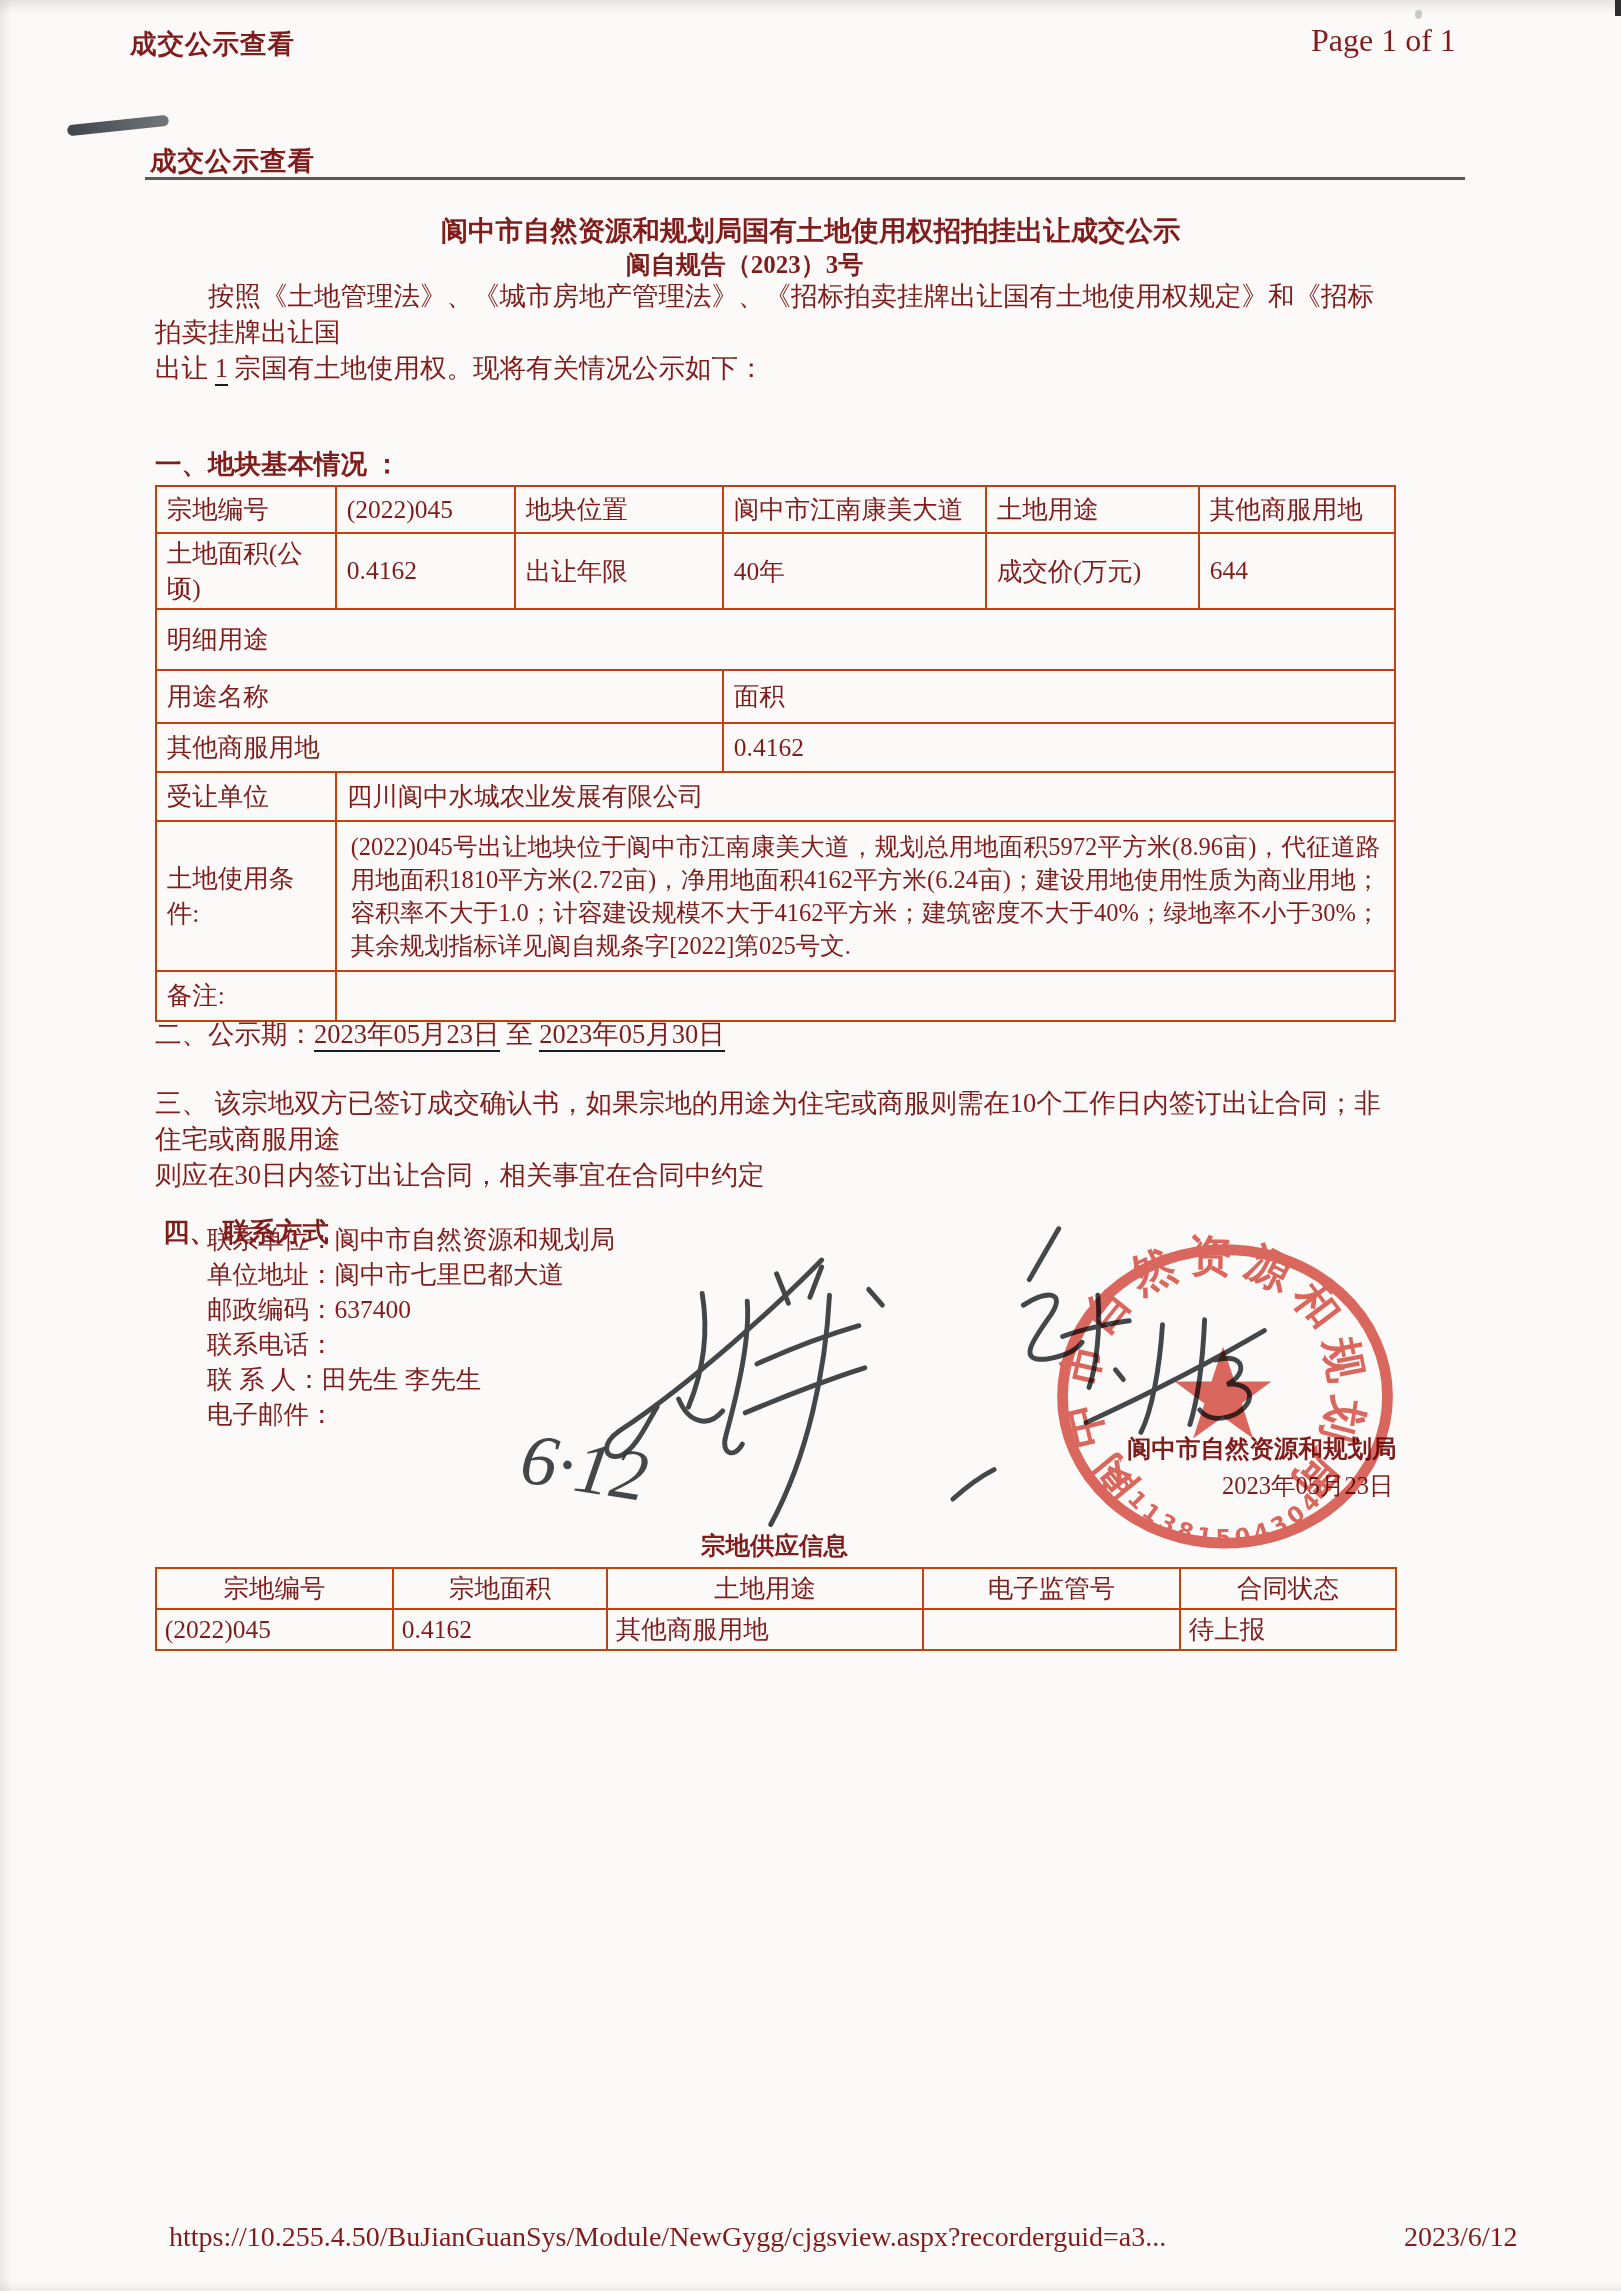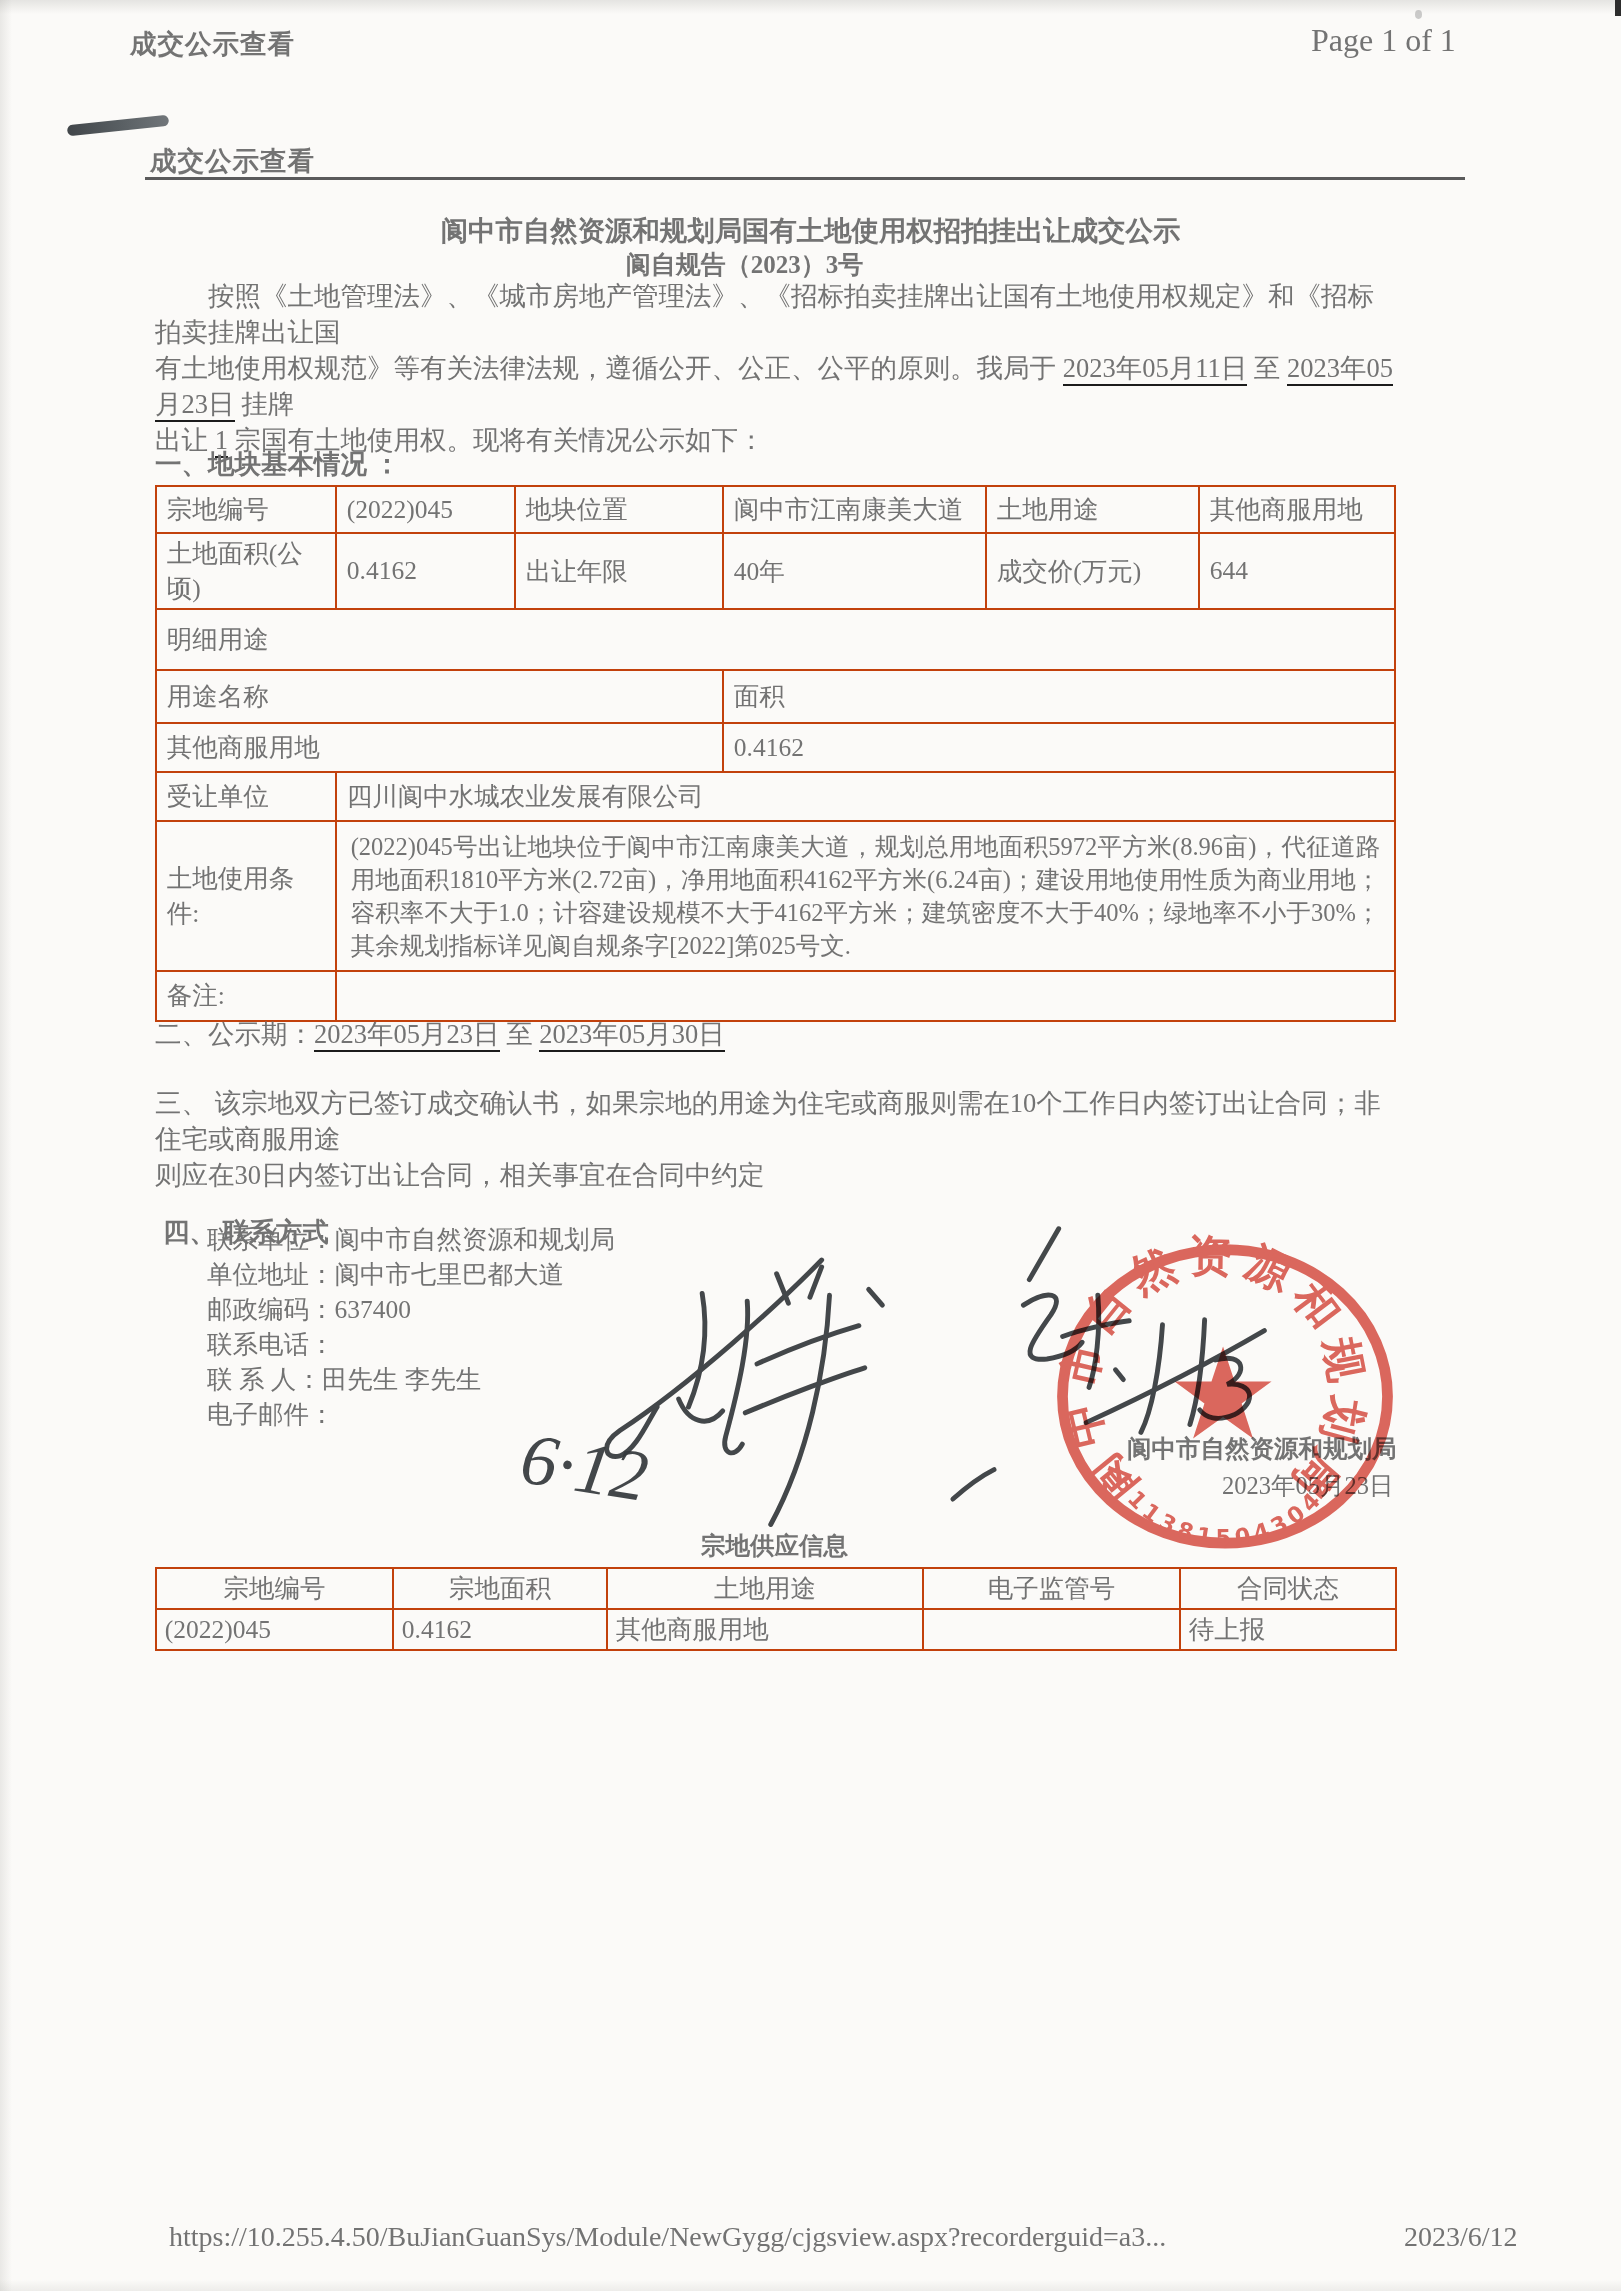--- a/index.html
+++ b/index.html
@@ -1,17 +1,17 @@
 <!DOCTYPE html>
 <html><head>
 <meta charset="utf-8">
 <style>
   html,body{margin:0;padding:0;background:#e9e9e7;}
   .page{position:relative;width:1621px;height:2292px;margin:0 auto;
-        background:#fbfaf8;overflow:hidden;color:#737373;
+        background:#fbfaf8;overflow:hidden;color:#7f1d1d;
         font-family:"Liberation Serif","DejaVu Serif",serif;}
   .abs{position:absolute;}
   .shade-top{left:0;top:0;width:1621px;height:13.7px;
         background:linear-gradient(180deg,rgba(150,150,145,.22),rgba(150,150,145,0));}
   .shade-left{left:0;top:0;width:11.8px;height:2292px;
         background:linear-gradient(90deg,rgba(150,150,145,.18),rgba(150,150,145,0));}
   .shade-bottom{left:0;top:2280px;width:1621px;height:11.8px;
         background:linear-gradient(0deg,rgba(150,150,145,.15),rgba(150,150,145,0));}
   .hdr{font-size:26.5px;font-weight:bold;letter-spacing:1px;}
   .pageno{font-size:32px;}
@@ -63,21 +63,20 @@
   <div class="abs speck"></div>
 
   <div class="abs hdr" style="left:150px;top:143px;">成交公示查看</div>
   <div class="abs rule"></div>
 
   <div class="abs title">阆中市自然资源和规划局国有土地使用权招拍挂出让成交公示</div>
   <div class="abs docnum">阆自规告（2023）3号</div>
 
   <div class="abs body-block" style="left:155px;top:278px;width:1241px;">
     <div class="indent">按照《土地管理法》、《城市房地产管理法》、《招标拍卖挂牌出让国有土地使用权规定》和《招标拍卖挂牌出让国</div>
-    <div><span>有土地使用权规范》等有关法律法规，遵循公开、公正、公平的原则。我局于 </span><span class="u">2023年05月11日</span><span> 至 </span><span class="u">2023年05月23日</span><span> 挂牌</span></div>
     <div><span>出让 </span><span class="u">1</span><span> 宗国有土地使用权。现将有关情况公示如下：</span></div>
   </div>
 
   <div class="abs h-sec" style="left:155px;top:420px;">一、地块基本情况 ：</div>
 
   <table class="t1">
     <colgroup>
         <col style="width:180px">
         <col style="width:179px">
         <col style="width:208px">

